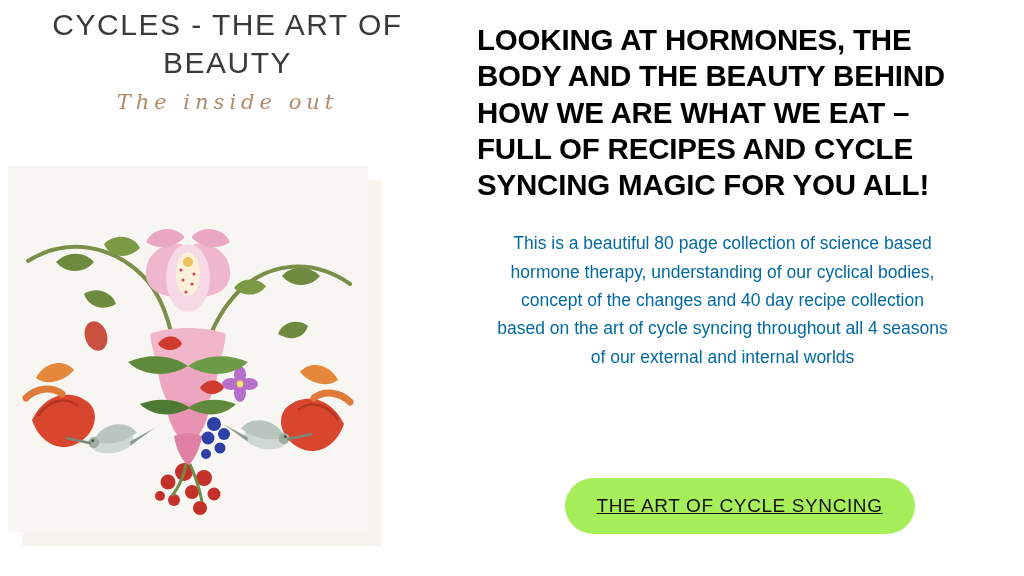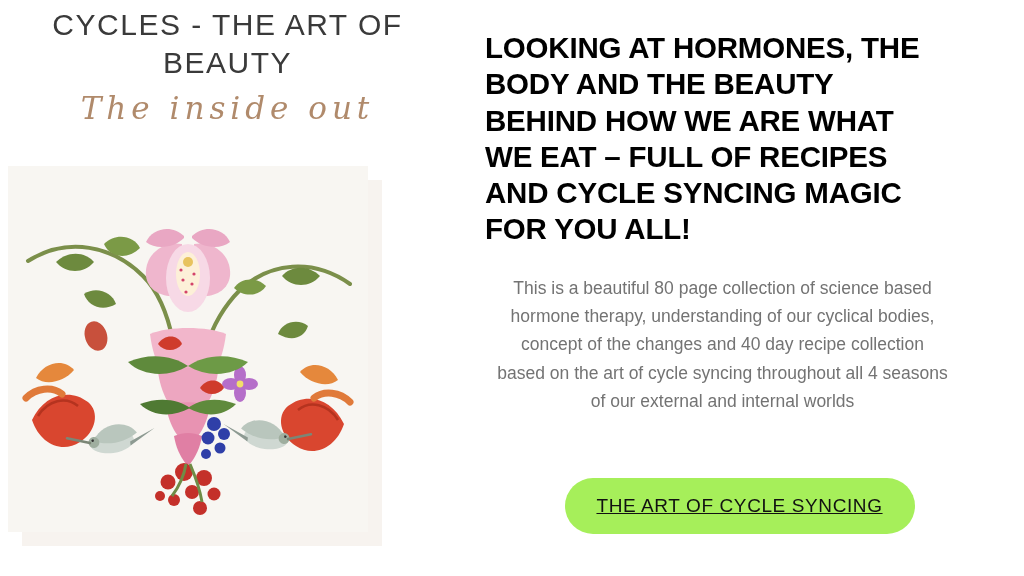--- a/index.html
+++ b/index.html
@@ -41,21 +41,21 @@
     letter-spacing: 1.5px;
     color: #3a3a3a;
     line-height: 1.25;
     font-weight: 400;
     margin: 0;
     padding: 0 40px;
   }
   .brand-script {
     font-family: "DejaVu Serif", serif;
     font-style: italic;
-    font-size: 31px;
+    font-size: 21px;
     color: #b08a6b;
     letter-spacing: 5px;
     margin-top: 10px;
     line-height: 1.1;
   }
   .brand-sub {
     font-family: "Liberation Sans", sans-serif;
     font-size: 11px;
     letter-spacing: 5px;
     color: #4a4a4a;
@@ -88,29 +88,29 @@
     height: 576px;
     padding: 22px 60px 0 22px;
   }
   .headline {
     font-family: "Liberation Sans", sans-serif;
     font-weight: bold;
     font-size: 29.5px;
     line-height: 1.23;
     letter-spacing: -0.2px;
     color: #000000;
-    margin: 8px;
+    margin: 0;
     padding-right: 8px;
   }
   .body-copy {
     margin: 26px 14px 0 18px;
     font-family: "Liberation Sans", sans-serif;
     font-size: 17.5px;
     line-height: 1.62;
-    color: #737373;
+    color: #0369a1;
     text-align: center;
   }
   .cta-wrap {
     position: absolute;
     left: 0;
     right: 0;
     top: 478px;
     display: flex;
     justify-content: center;
   }

